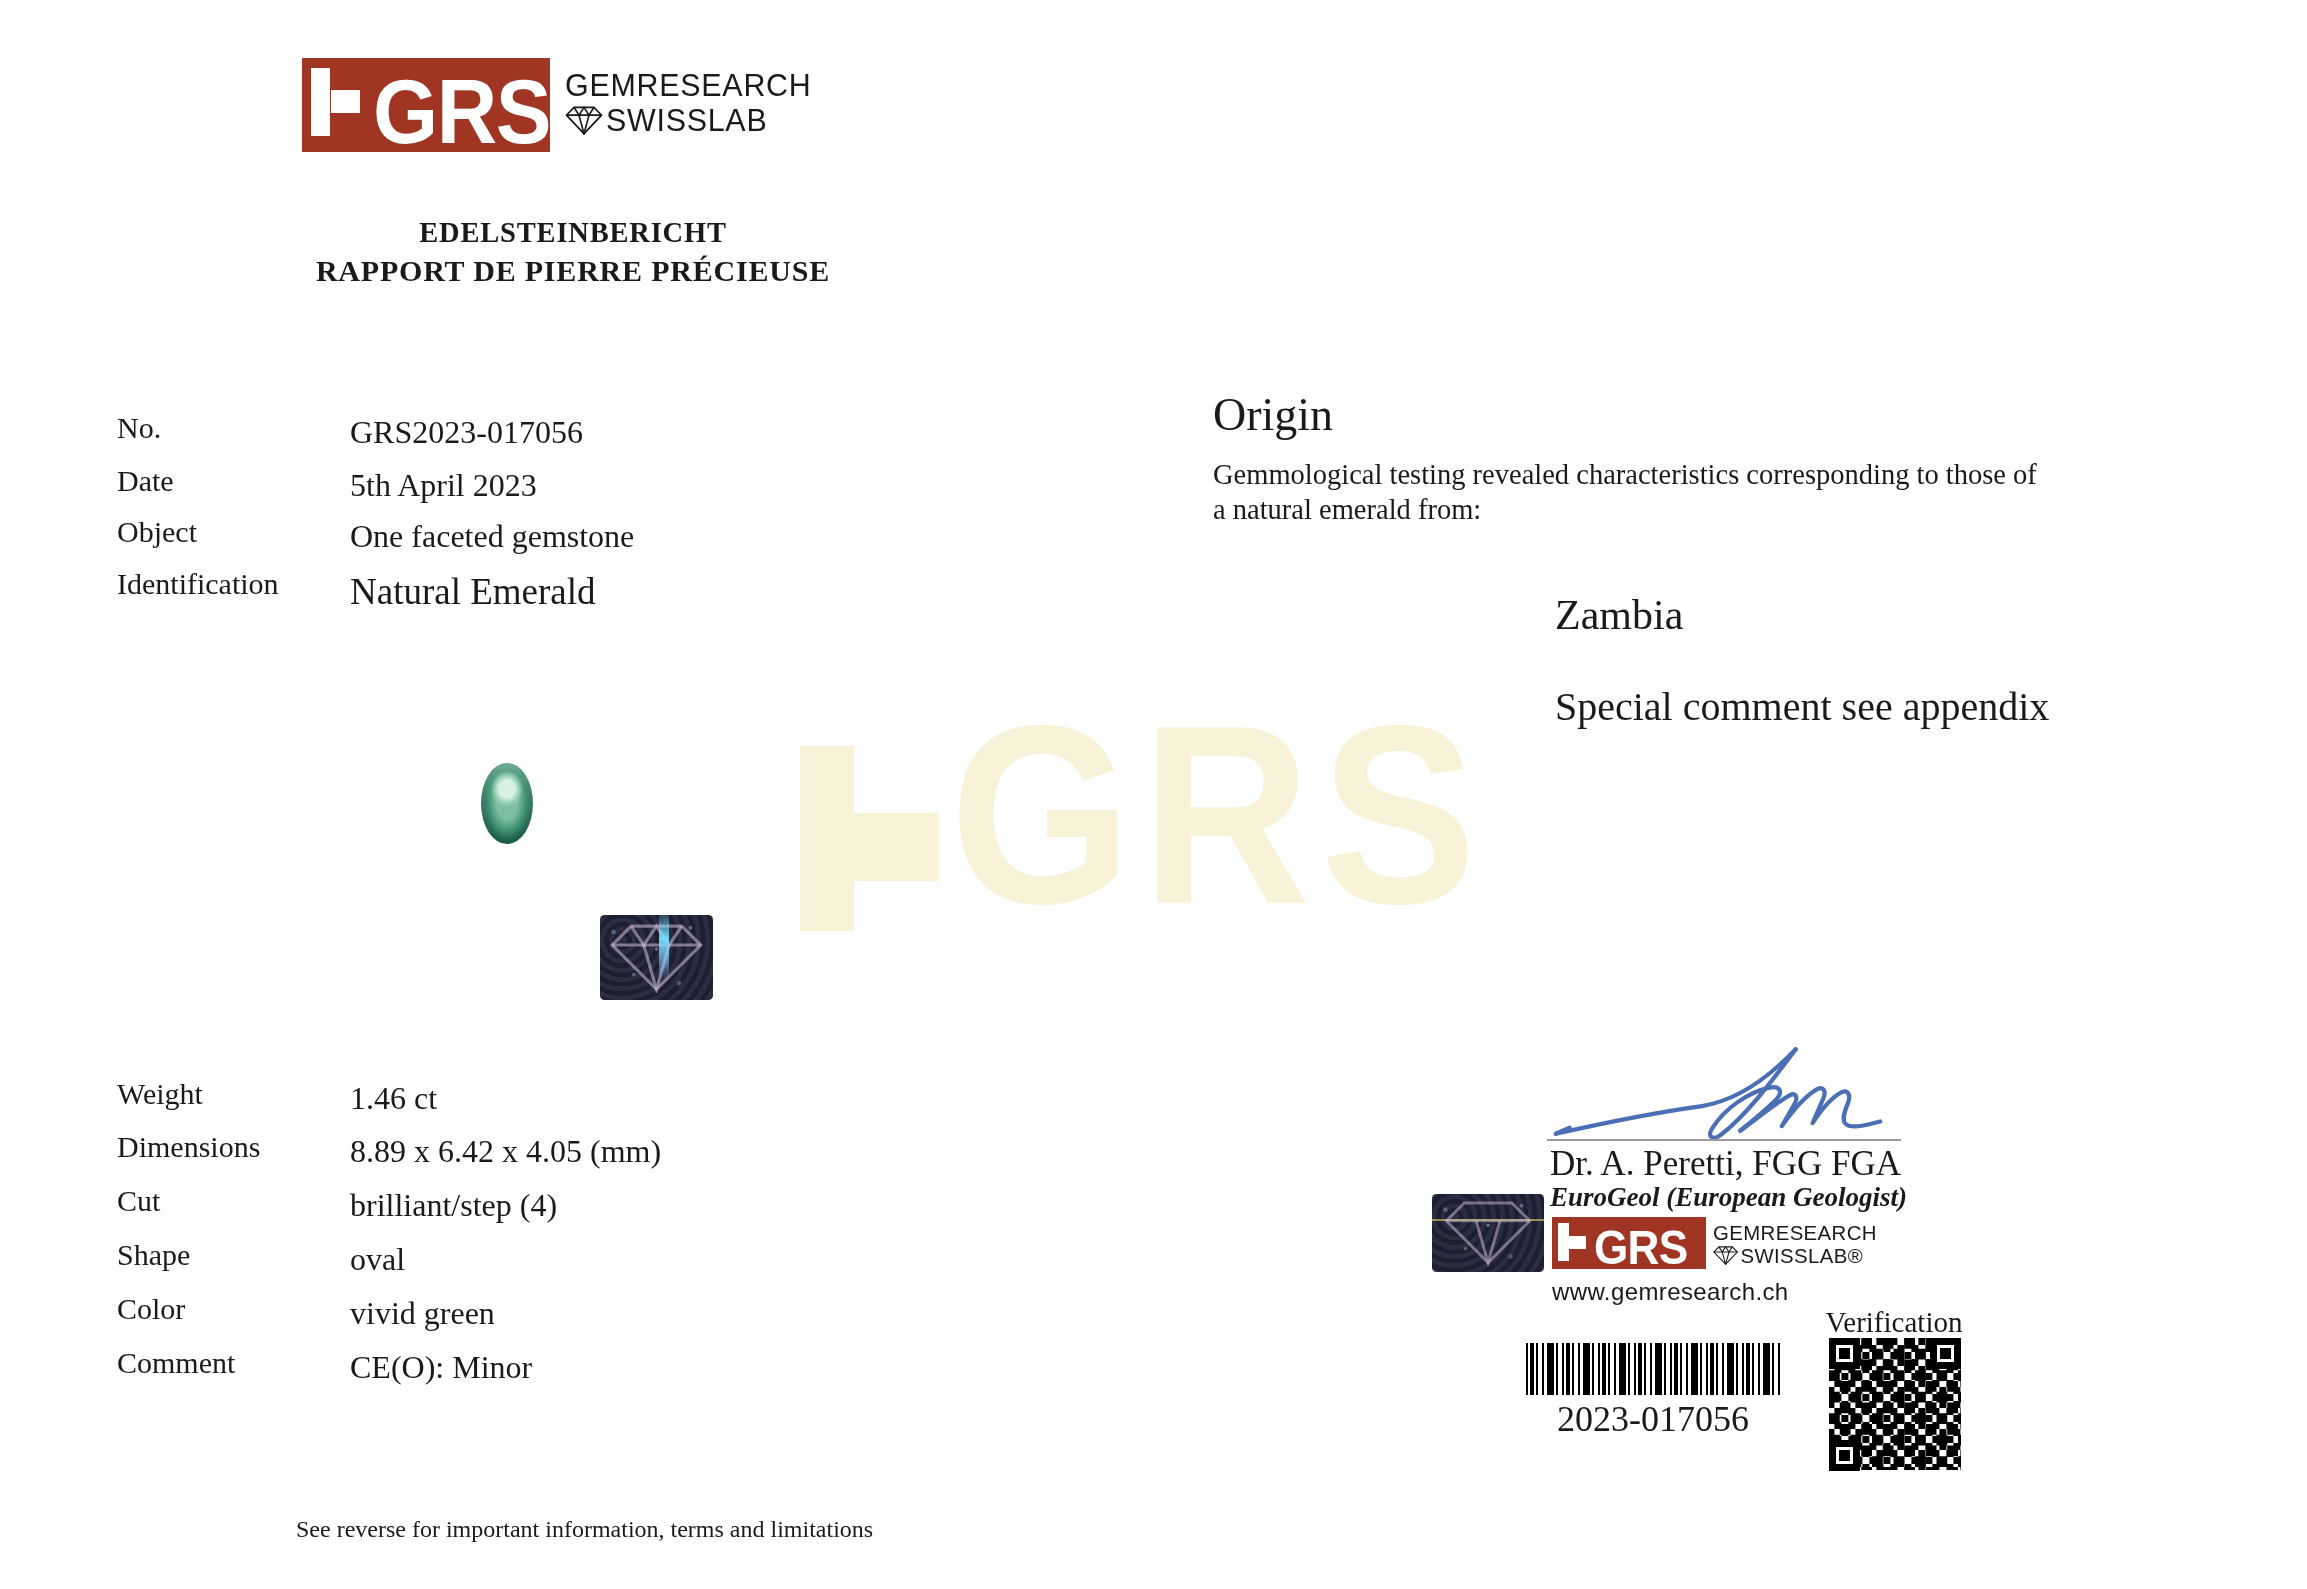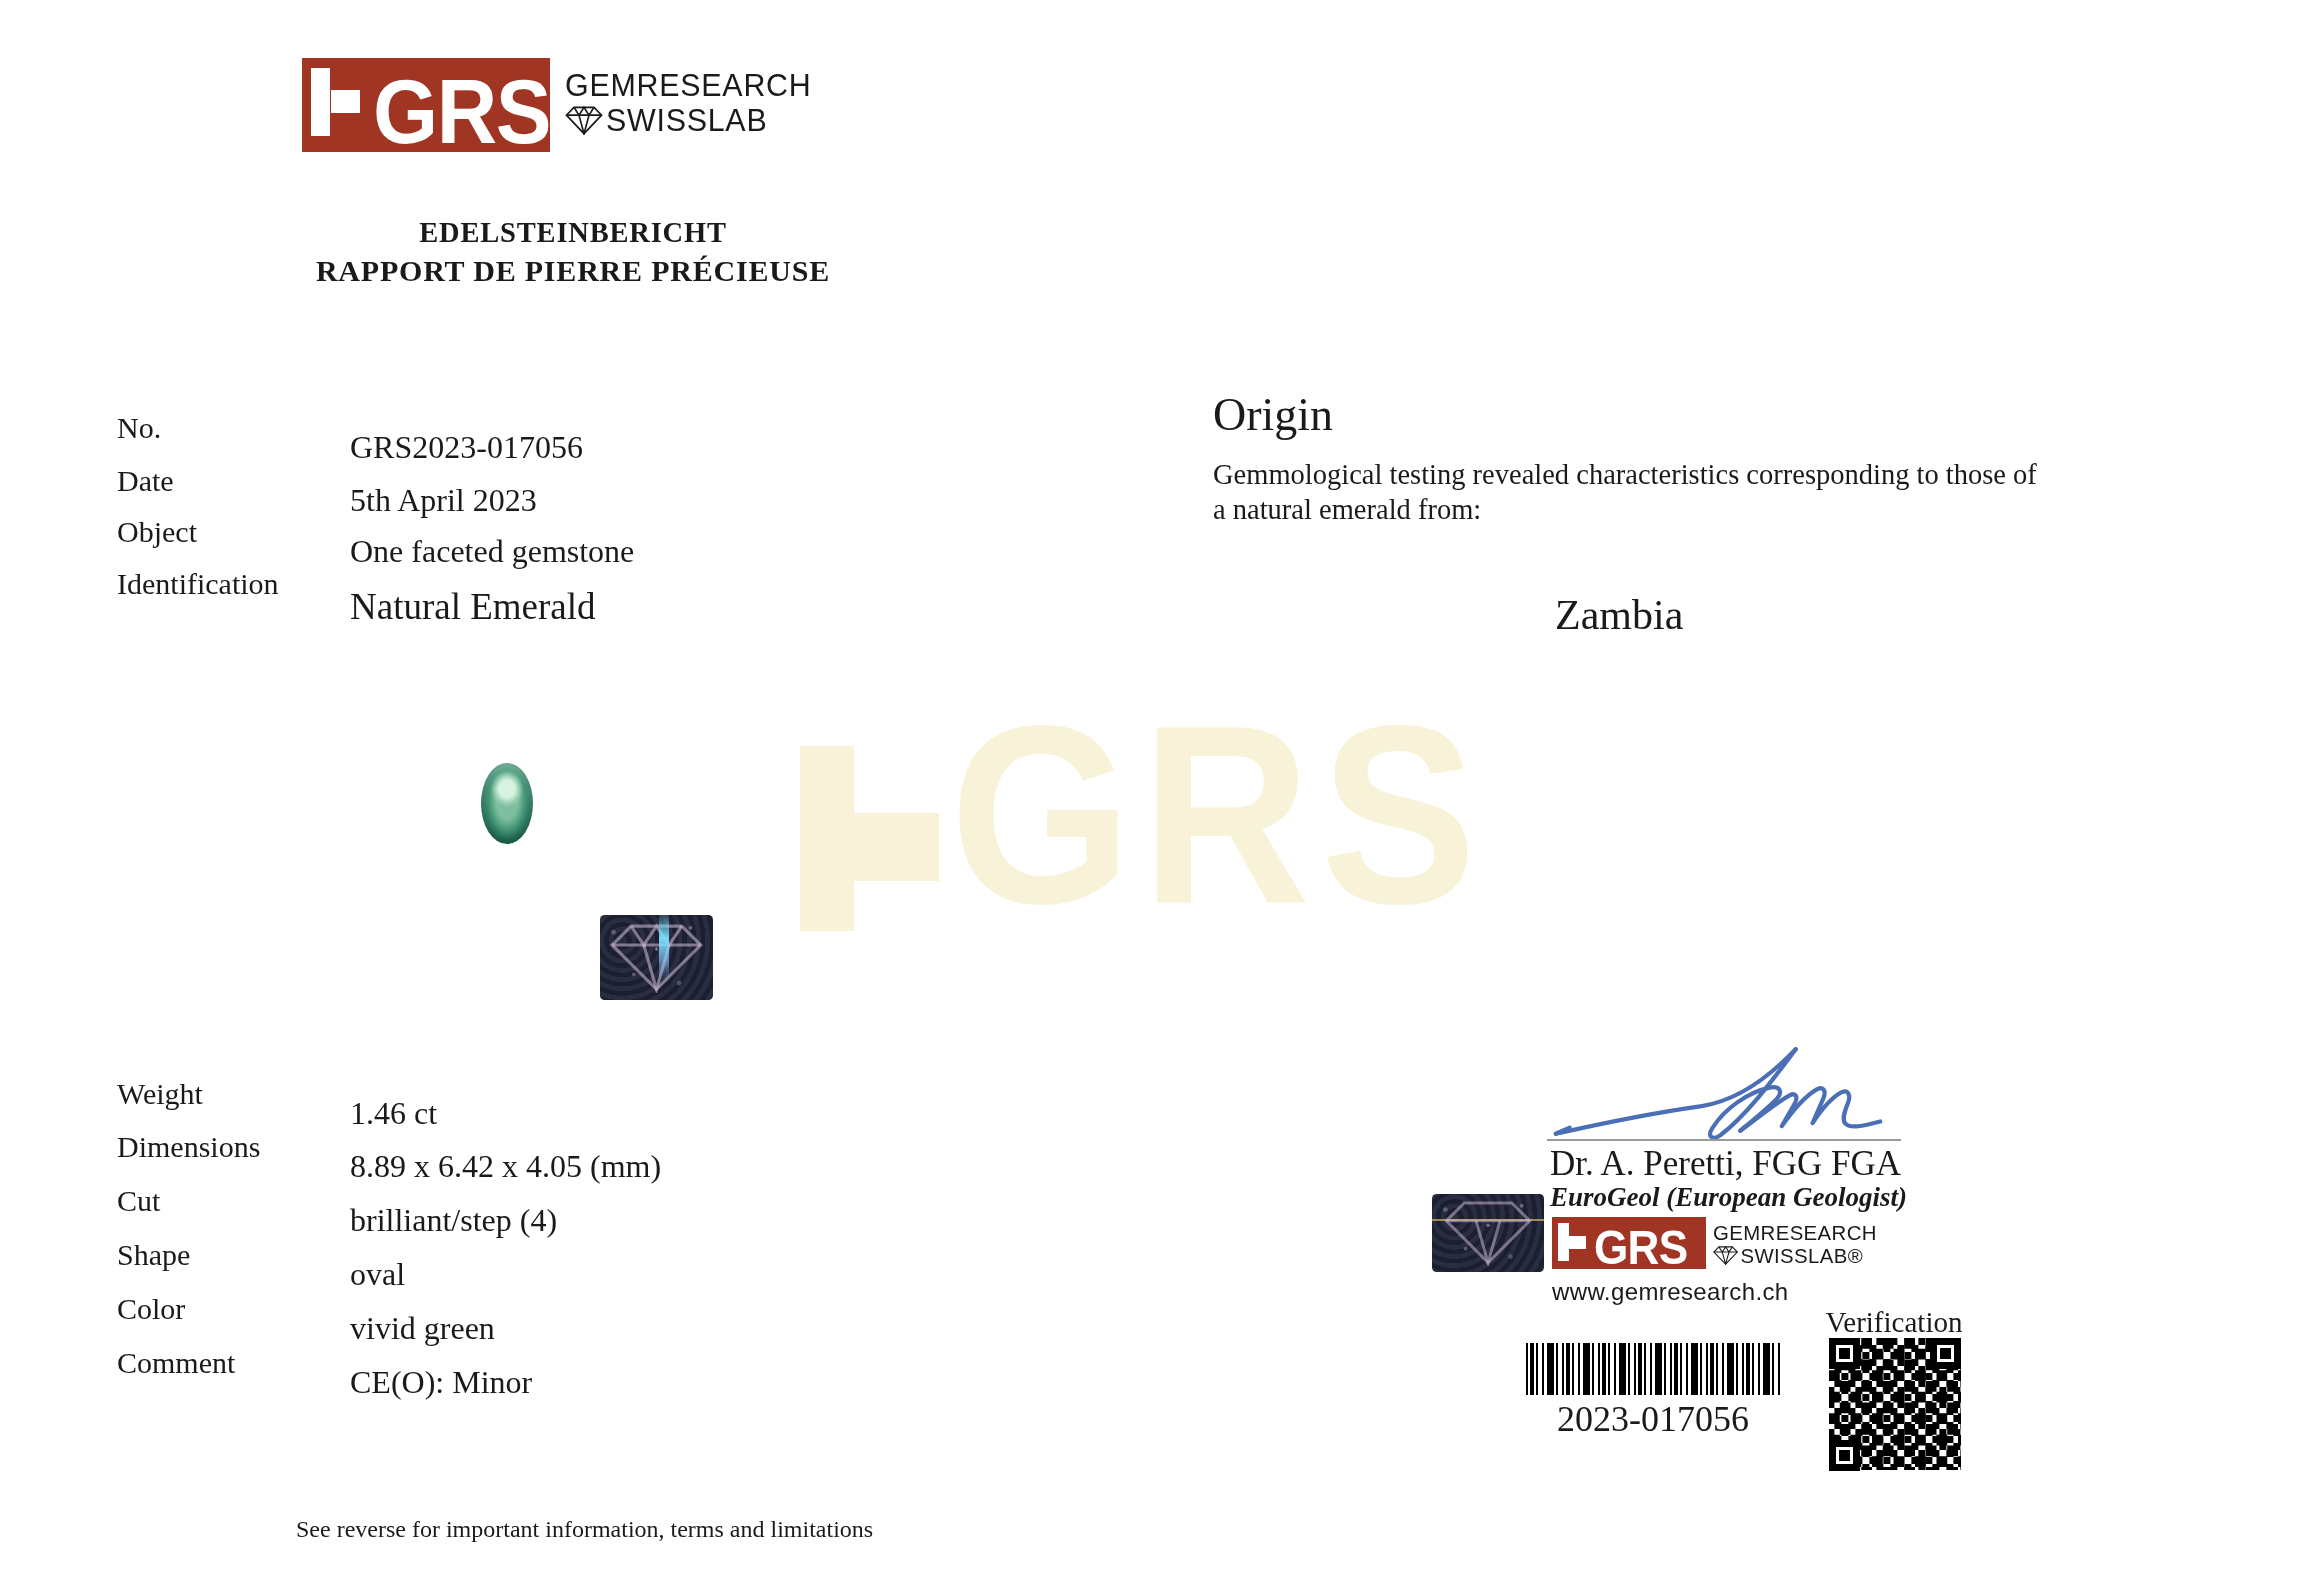--- a/index.html
+++ b/index.html
@@ -31,21 +31,21 @@
 
   
   #title-block{left:254px;top:185px;width:638px;text-align:center;}
   #main-title{font-size:49px;font-weight:bold;letter-spacing:0.8px;}
   #sub-de{margin-top:32px;font-size:28.5px;font-weight:bold;letter-spacing:0.8px;}
   #sub-fr{margin-top:4.6px;font-size:30px;font-weight:bold;letter-spacing:0.8px;}
 
   
   .frow{position:absolute;left:117px;width:1000px;}
   .frow .lab{position:absolute;left:0;top:0;font-size:30px;}
-  .frow .val{position:absolute;left:233px;top:18px;font-size:32px;}
+  .frow .val{position:absolute;left:233px;top:3px;font-size:32px;}
   .val-big{font-size:37px !important;}
 
   
   #origin-head{left:1213px;top:388px;font-size:46px;}
   #origin-body{left:1213px;top:457px;width:838px;font-size:28.5px;line-height:35px;}
   #origin-country{left:1555px;top:591px;font-size:42px;}
   #origin-note{left:1555px;top:683px;font-size:40px;}
 
   
   #emerald{left:481px;top:763px;width:52px;height:81px;border-radius:50%;
@@ -160,20 +160,21 @@
     <span class="val">One faceted gemstone</span>
   </div>
   <div class="frow" style="top:567px">
     <span class="lab">Identification</span>
     <span class="val val-big">Natural Emerald</span>
   </div>
 
   <div id="origin-head" class="abs">Origin</div>
   <div id="origin-body" class="abs">Gemmological testing revealed characteristics corresponding to those of a natural emerald from:</div>
   <div id="origin-country" class="abs">Zambia</div>
+  <div id="origin-note" class="abs">Special comment see appendix</div>
 
   <div id="emerald" class="abs"></div>
 
   <div id="holo-mid" class="abs holo">
     <svg viewBox="0 0 60 44">
       <g fill="none" stroke="rgba(210,190,220,.55)" stroke-width="2">
         <polygon points="14,2 46,2 58,14 30,42 2,14"></polygon>
         <polyline points="2,14 58,14"></polyline>
         <polyline points="14,2 22,14 30,2 38,14 46,2"></polyline>
         <polyline points="22,14 30,42 38,14"></polyline>

